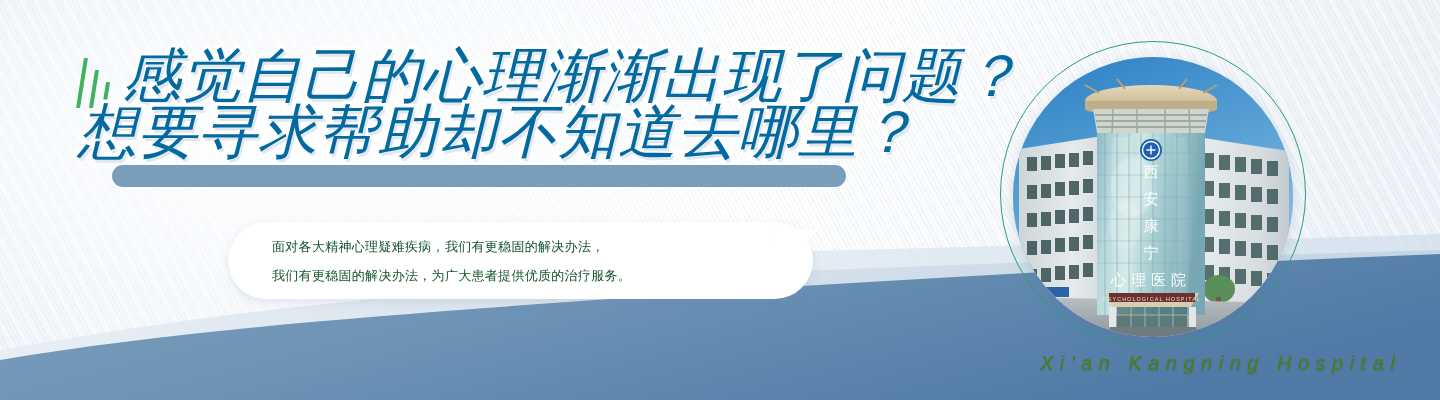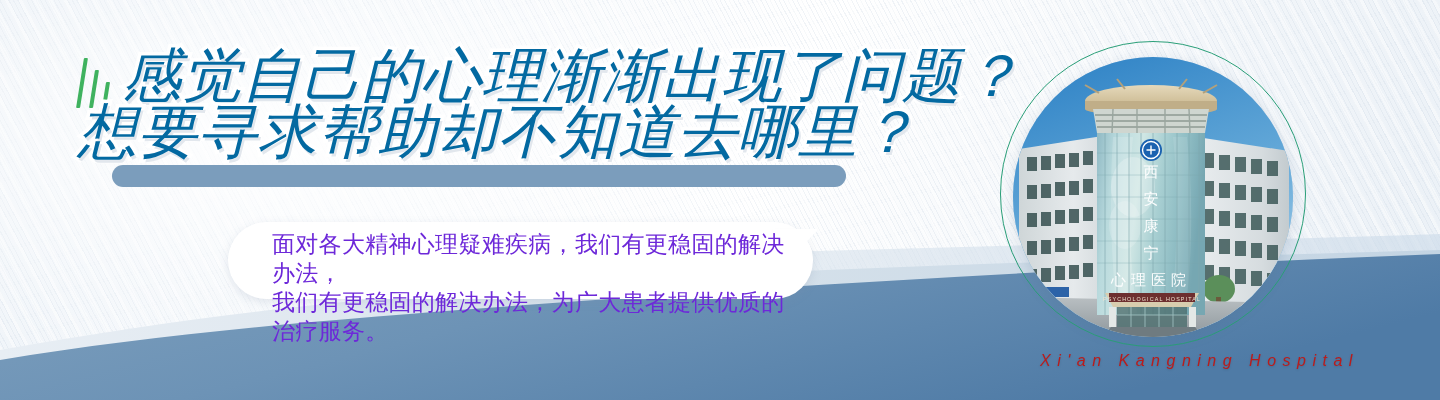--- a/index.html
+++ b/index.html
@@ -133,25 +133,25 @@
     background:#ffffff;
     clip-path:polygon(0% 0%, 100% 4%, 6% 100%);
     transform:rotate(-2deg);
     box-shadow:2px -2px 6px rgba(120,140,165,.10);
   }
   .bubble-text{
     position:absolute;
     left:272px; top:232px;
     width:530px;
     z-index:3;
-    font-size:23px;
+    font-size:13px;
     line-height:29px;
     letter-spacing:.3px;
-    color:#6d28d9;
-    font-family:Liberation Mono, monospace;
+    color:#14532d;
+    font-family:Liberation Serif, serif;
   }
   .bubble-text span{ display:block; }
 
   
   .photo-ring{
     position:absolute;
     left:1000px; top:41px;
     width:306px; height:306px;
     border:1.6px solid #2a9f78;
     border-radius:50%;
@@ -168,23 +168,23 @@
     background:#9fc4e2;
   }
   .photo-circle svg{ display:block; width:100%; height:100%; }
 
   
   .en-caption{
     position:absolute;
     left:1040px; top:352px;
     z-index:6;
     font-style:italic;
-    font-size:16px;
+    font-size:20px;
     letter-spacing:6.5px;
-    color:#b91c1c;
+    color:#4d7c0f;
     font-family:"Liberation Sans", sans-serif;
     white-space:nowrap;
     text-shadow:0 1px 2px rgba(40,70,100,.25);
   }
 </style>
 </head>
 <body>
 
 <div class="banner">
 

